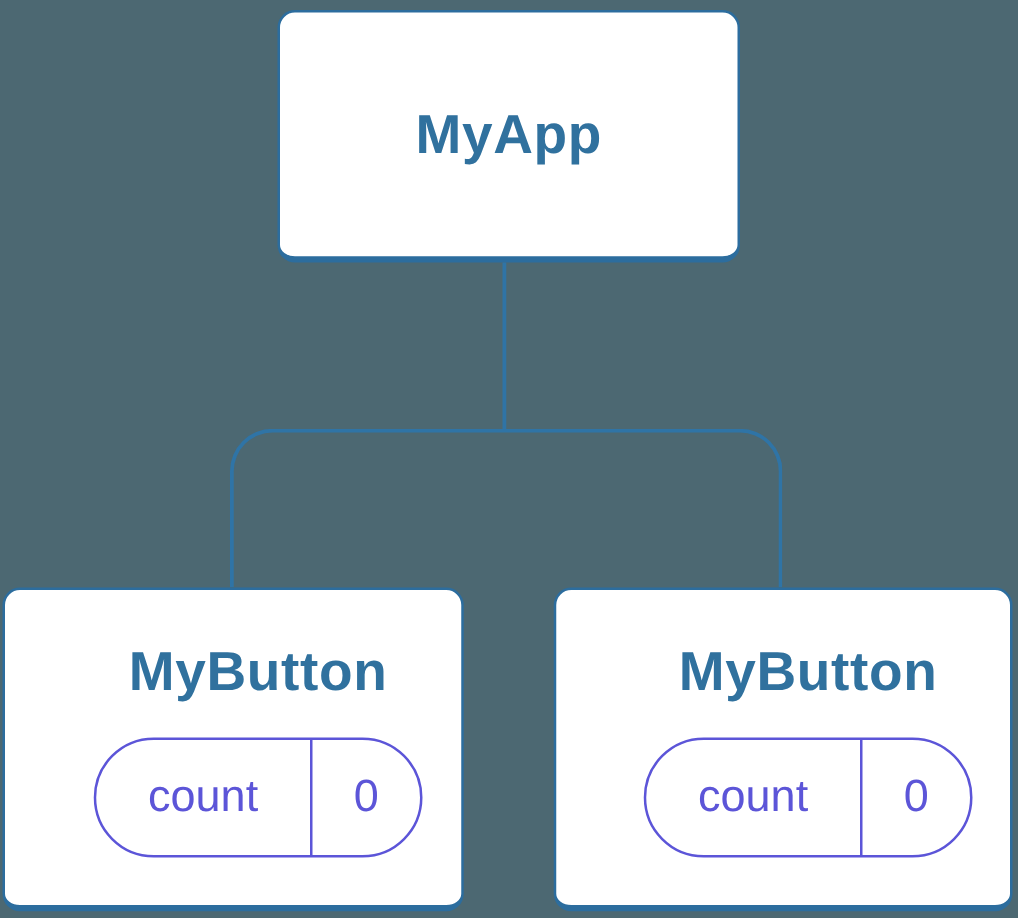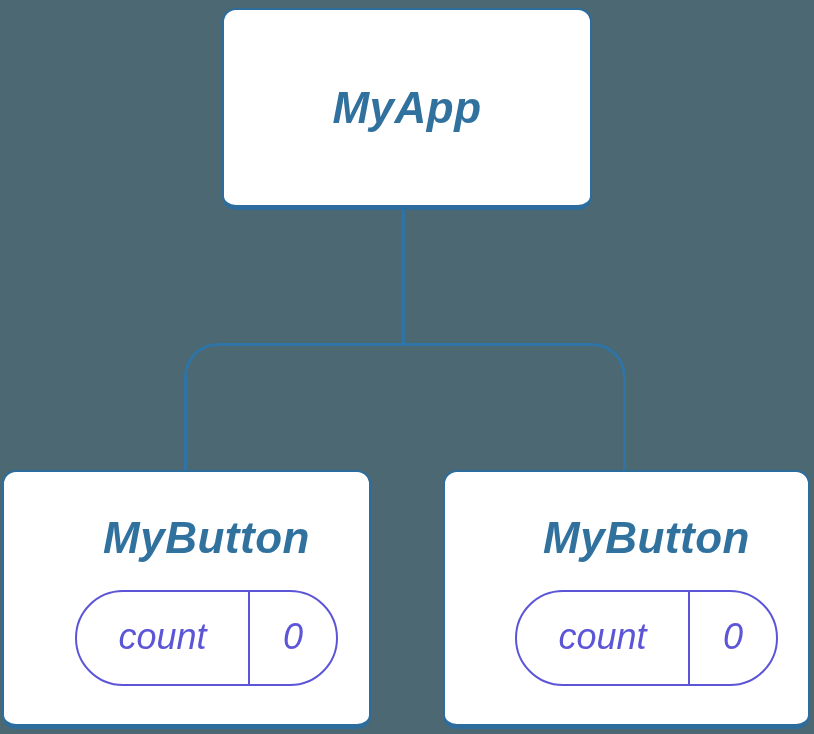--- a/index.html
+++ b/index.html
@@ -15,21 +15,20 @@
   body {
     font-family: "Liberation Sans", sans-serif;
     background: var(--background);
     overflow: hidden;
   }
   .stage {
     position: relative;
     width: 814px;
     height: 734px;
     background: var(--background);
-    font-style: italic;
   }
   .node {
     position: absolute;
     background: var(--node-fill);
     border: 2px solid var(--node-border);
     border-bottom-width: 5px;
     border-radius: 14px;
   }
   .node-root {
     left: 222px; top: 8px;

